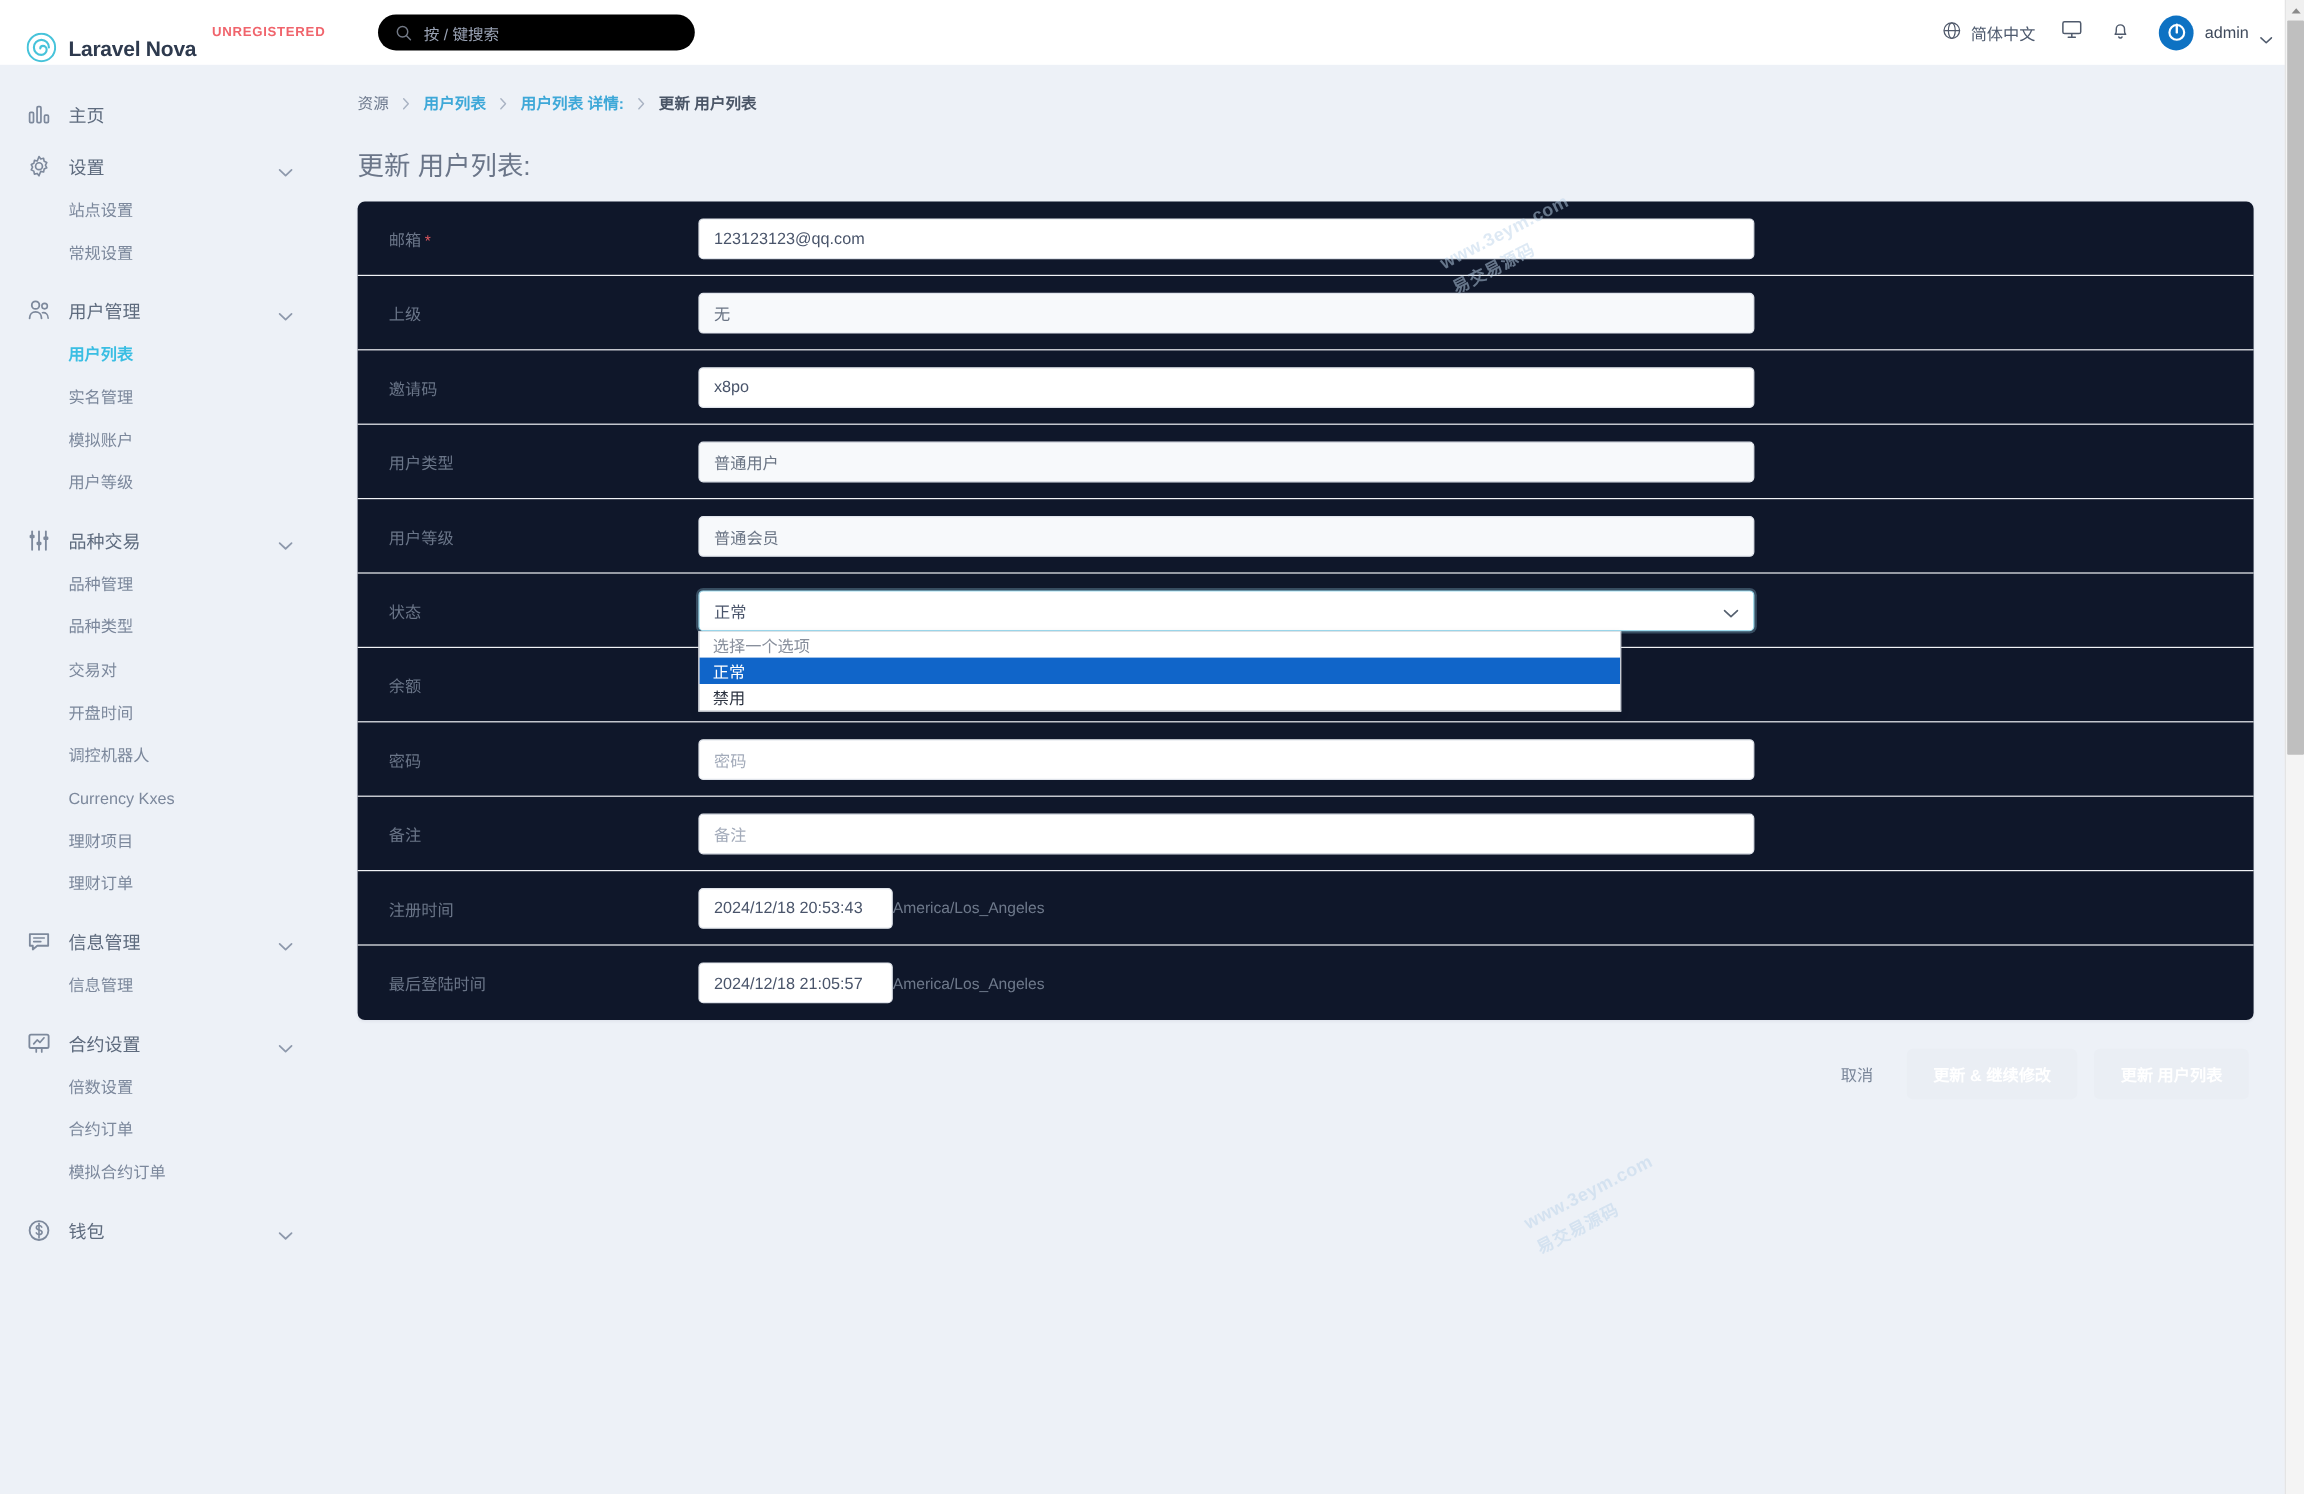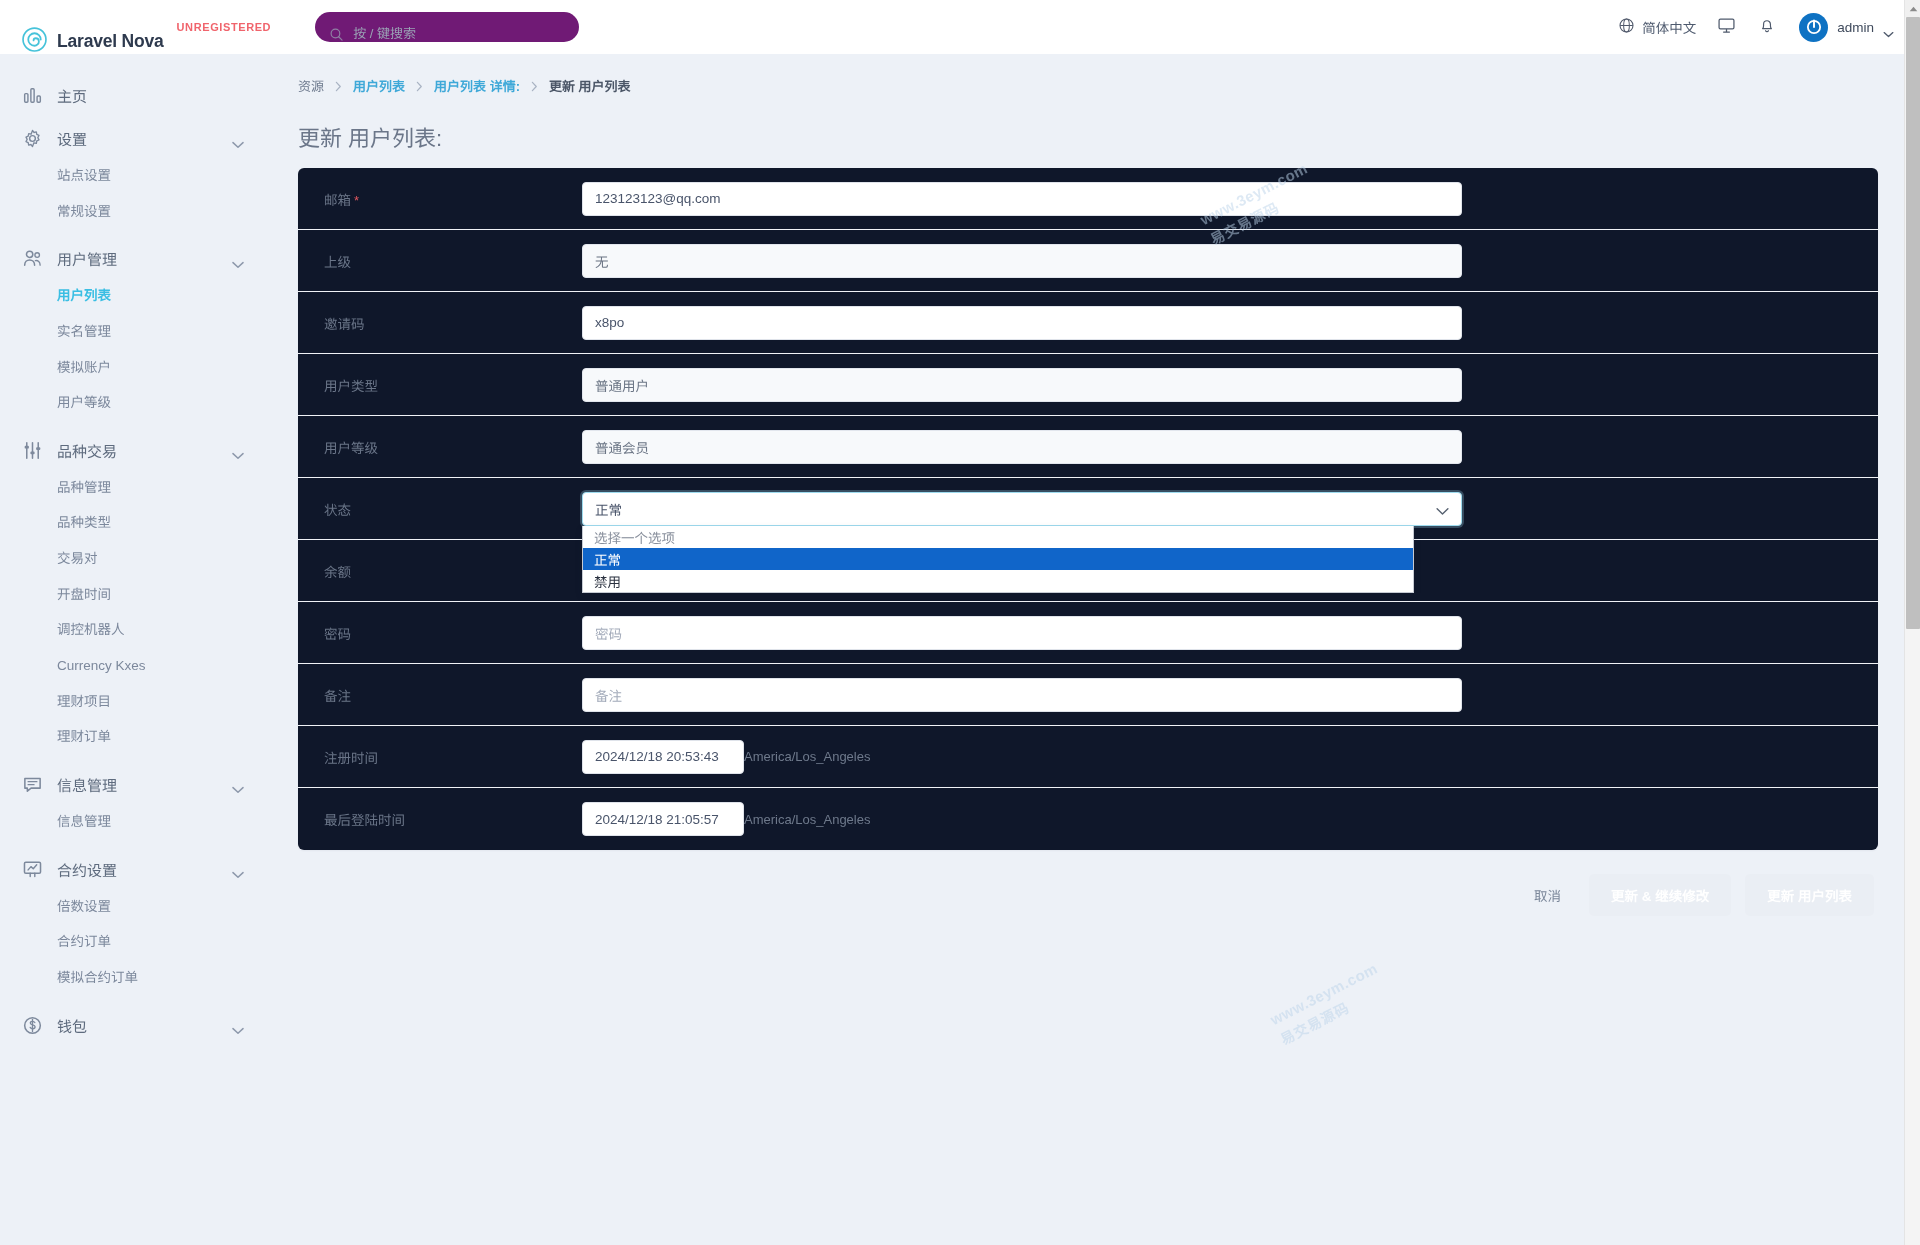--- a/index.html
+++ b/index.html
@@ -25,22 +25,22 @@
   .brand-name {
     font-size: 17.5px; font-weight: bold; color: #2E3A4E; letter-spacing: -0.2px;
   }
   .brand-badge {
     font-size: 11px; font-weight: bold; color: #F0646C;
     letter-spacing: 0.6px; margin-left: 13px;
   }
   .search-wrap {
     margin-left: 44px;
     width: 264px; height: 30px; border-radius: 15px;
-    background: #701a75;
-    display: flex; align-items: flex-end; gap: 9px; padding: 0 14px;
+    background: #000000;
+    display: flex; align-items: center; gap: 9px; padding: 0 14px;
   }
   .search-ico { width: 15px; height: 15px; flex: 0 0 15px; opacity: .75; }
   .search-ph { font-size: 13px; color: #9AA3B5; }
   .topbar-right {
     margin-left: auto; display: flex; align-items: center; gap: 0px;
   }
   .lang-btn { display: flex; align-items: center; gap: 7px; color: #4E5A6E; font-size: 13.5px; padding: 6px 10px; }
   .tb-icon-btn { padding: 6px 11px; display: flex; align-items: center; }
   .avatar-wrap { display: flex; align-items: center; gap: 9px; padding: 4px 4px 4px 12px; }
   .avatar {
@@ -130,21 +130,21 @@
     justify-content: space-between; position: relative; z-index: 31;
   }
   .sel-chev { width: 13px; height: 9px; color: #55606F; }
   .inp.date { width: 162px; }
   .tz { font-size: 13px; color: #6E798B; }
 
   
   .dropdown {
     position: absolute; z-index: 40;
     left: 284px; top: 48px;
-    width: 832px;
+    width: 769px;
     background: #ffffff;
     border: 1px solid #C6CBD3;
     border-top: none;
     box-shadow: 0 3px 7px rgba(20,30,50,.14);
   }
   .dd-opt {
     height: 22px; display: flex; align-items: center;
     padding: 0 11px; font-size: 13.5px; color: #2B3240;
   }
   .dd-opt.placeholder { color: #888F9C; }

